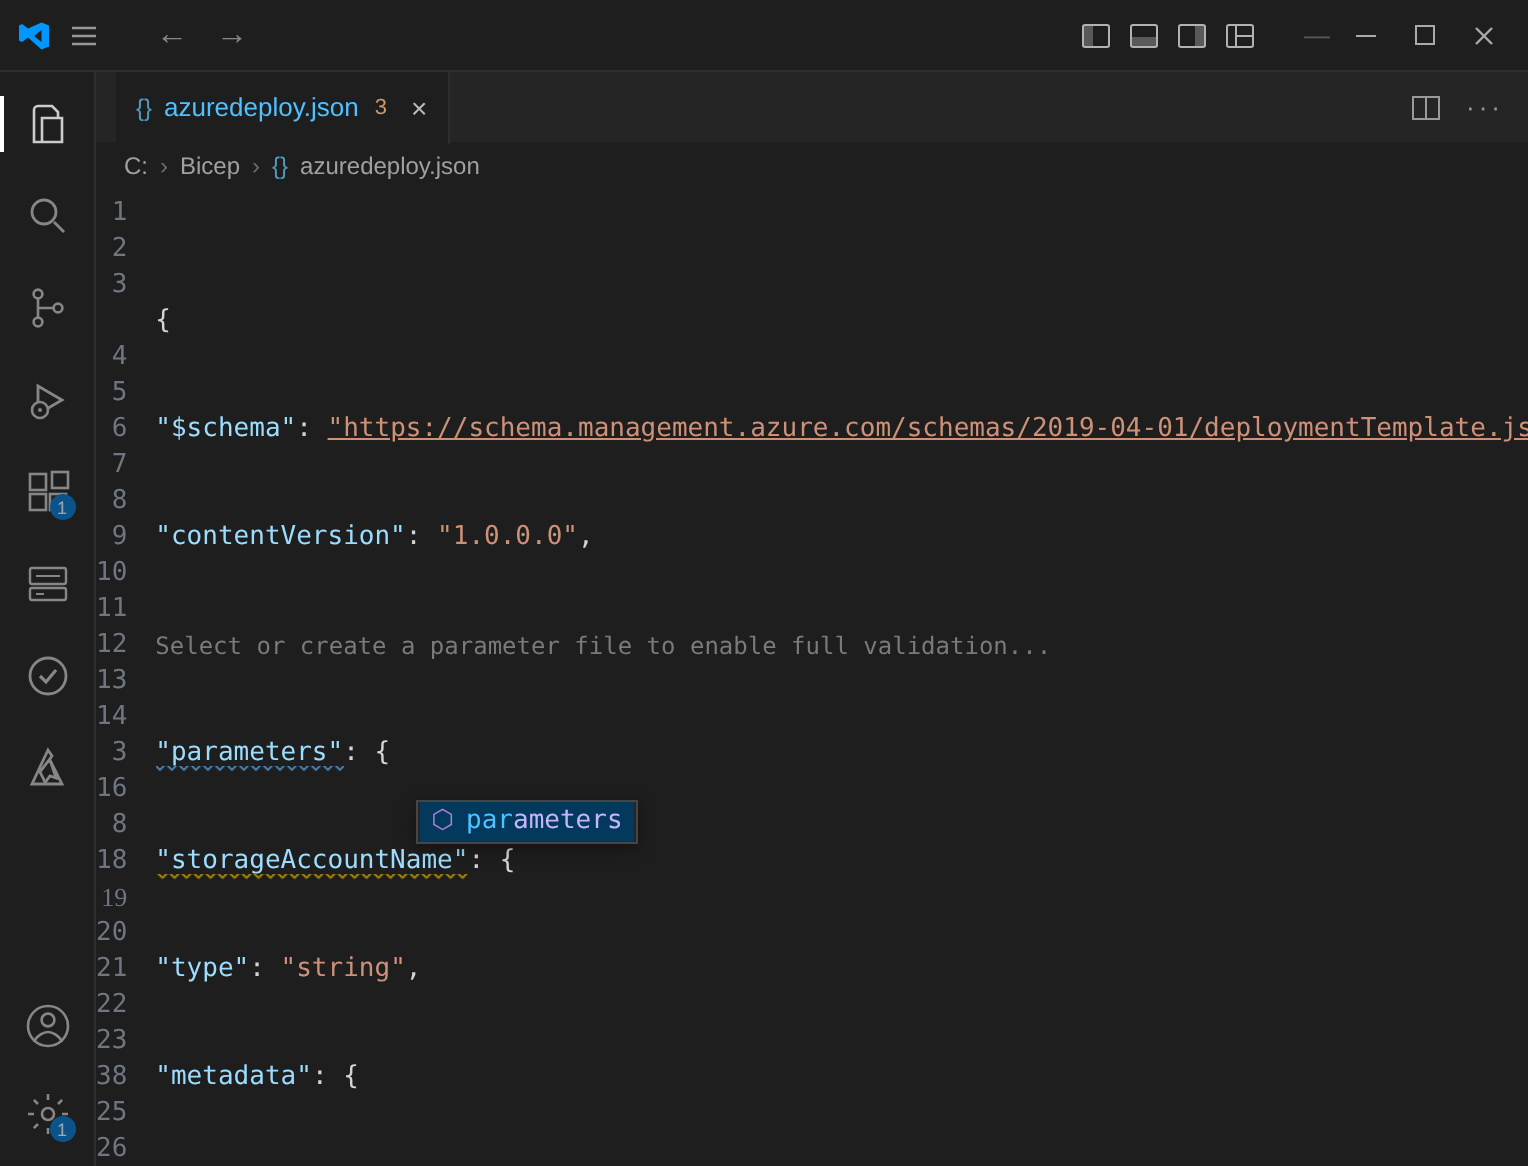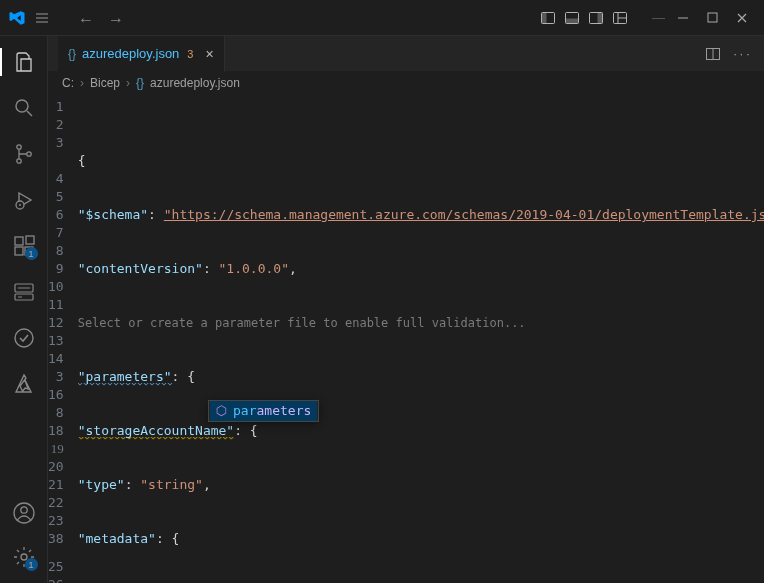--- a/index.html
+++ b/index.html
@@ -375,21 +375,21 @@
       <div style="height: 18px;">3</div>
       <div style="height: 18px;">16</div>
       <div style="height: 18px;">8</div>
       <div style="height: 18px;">18</div>
       <div style="height: 18px; font-family: Liberation Serif, serif;">19</div>
       <div style="height: 18px;">20</div>
       <div style="height: 18px;">21</div>
       <div style="height: 18px;">22</div>
       <div style="height: 18px;">23</div>
       <div style="height: 18px;">38</div>
-      <div style="height: 18px; margin-top: 10px;">25</div>
+      <div style="height: 18px;">25</div>
       <div style="height: 18px;">26</div>
     </div>
   <div class="code" id="code">
     
     <div class="line"><span class="p">{</span></div>
     <div class="line">  <span class="key">"$schema"</span><span class="p">: </span><span class="url">"https://schema.management.azure.com/schemas/2019-04-01/deploymentTemplate.json#"</span></div>
     <div class="line">  <span class="key">"contentVersion"</span><span class="p">: </span><span class="str">"1.0.0.0"</span><span class="p">,</span></div>
     <div class="line">  <span class="dim">Select or create a parameter file to enable full validation...</span></div>
     <div class="line">  <span class="key squiggle2">"parameters"</span><span class="p">: </span><span class="p">{</span></div>
     <div class="line">    <span class="key squiggle">"storageAccountName"</span><span class="p">: </span><span class="p">{</span></div>

